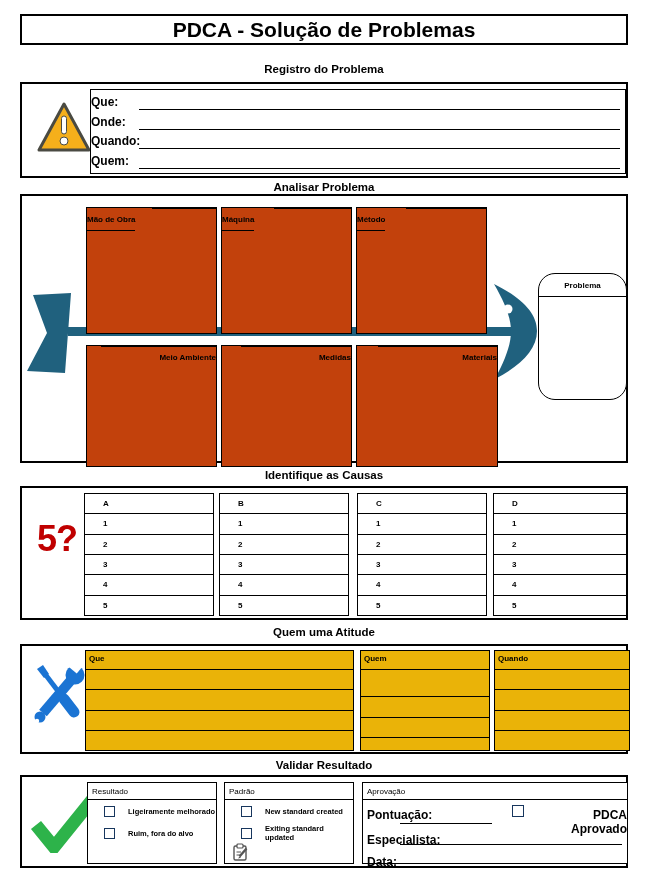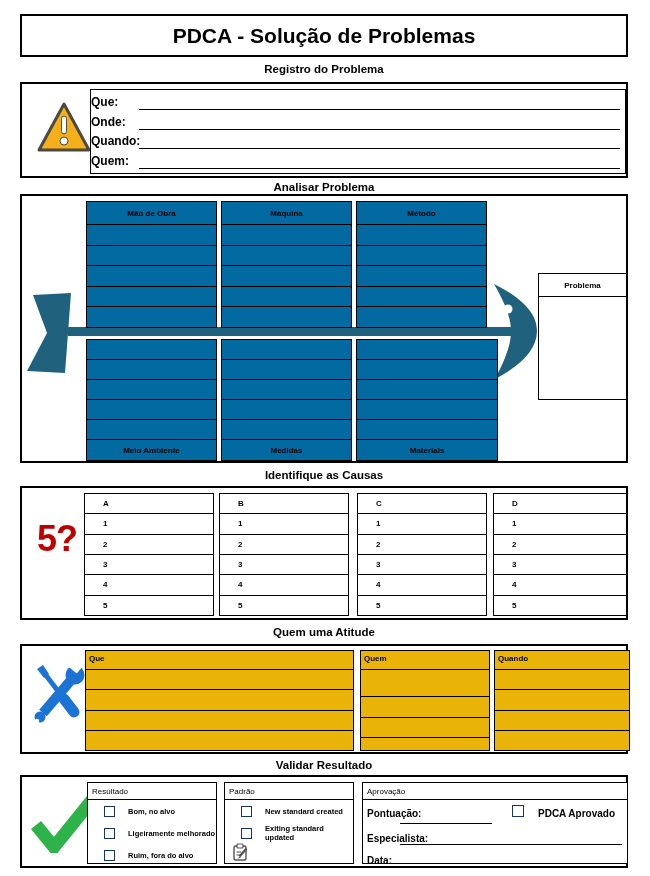--- a/index.html
+++ b/index.html
@@ -1,38 +1,38 @@
 <!DOCTYPE html>
 <html><head>
 <meta charset="utf-8">
 <style>
   * { box-sizing: border-box; margin: 0; padding: 0; }
   html,body { background:#fff; }
   body { width:650px; height:876px; font-family:"Liberation Sans", sans-serif; color:#000; position:relative; }
   .page { position:relative; width:650px; height:876px; background:#fff; overflow:hidden; }
   .abs { position:absolute; }
 
-  .title-box { position:absolute; left:20px; top:14px; width:608px; height:43px;
+  .title-box { position:absolute; left:20px; top:14px; width:608px; height:31px;
     border:2px solid #000; display:flex; align-items:center; justify-content:center;
     font-size:21px; font-weight:bold; }
 
   .sec-heading { position:absolute; left:20px; width:608px; text-align:center;
     font-weight:bold; font-size:11.5px; }
 
   .sec-box { position:absolute; left:20px; width:608px; border:2px solid #000; background:#fff; }
 
   
   .fieldbox { position:absolute; left:68px; top:5px; width:536px; height:85px;
     border:1.2px solid #000; display:flex; flex-direction:column; padding:2px 0; }
   .field-row { flex:1; display:flex; }
   .field-label { width:48px; text-align:left; font-size:12px; font-weight:bold; align-self:center; padding-right:3px; }
   .field-line { flex:1; margin-right:5px; border-bottom:1px solid #000; margin-bottom:2px; }
 
   
-  .cat-table { position:absolute; border:1.5px solid #000; display:flex; flex-direction:column; background:#0369a1; }
+  .cat-table { position:absolute; border:1.5px solid #000; display:flex; flex-direction:row; background:#c2410c;margin-top:6px; }
   .cat-head { height:23px; border-bottom:1.5px solid #000; display:flex; align-items:center; justify-content:center;
     font-size:8px; font-weight:bold; }
   .cat-foot { height:21px; border-top:1.5px solid #000; display:flex; align-items:center; justify-content:center;
     font-size:8px; font-weight:bold; }
   .cat-row { flex:1; }
   .cat-row + .cat-row { border-top:1px solid #000; }
   .spine { position:absolute; background:#20617E; }
   .prob-table { position:absolute; border:1.5px solid #000; display:flex; flex-direction:column; background:#fff; }
   .prob-head { height:23px; border-bottom:1.5px solid #000; display:flex; align-items:center; justify-content:center;
     font-size:8px; font-weight:bold; }
@@ -52,21 +52,21 @@
   .act-head { height:19px; border-bottom:1.5px solid #000; font-size:8px; font-weight:bold; padding:3px 0 0 3px; }
   .act-row { flex:1; }
   .act-row + .act-row { border-top:1px solid #000; }
 
   
   .val-box { position:absolute; top:5px; height:82px; border:1.5px solid #000; background:#fff; }
   .val-head { height:17px; border-bottom:1px solid #000; font-size:8px; font-weight:normal; padding:4px 0 0 4px; }
   .opt-row { height:22px; display:flex; align-items:center; }
   .cbx { width:11px; height:11px; border:1.6px solid #17365D; background:#fff; margin-left:16px; flex:none; }
   .opt-label { font-size:7.5px; font-weight:bold; margin-left:13px; }
-  .apr-label { position:absolute; font-size:10px; font-weight:bold; }
+  .apr-label { position:absolute; font-size:12px; font-weight:bold;text-align:right; }
   .apr-line { position:absolute; border-bottom:1.2px solid #000; }
 </style>
 </head>
 <body>
 
 <div class="page">
 
   <div class="title-box">PDCA - Solução de Problemas</div>
 
   <div class="sec-heading" style="top:63px;">Registro do Problema</div>
@@ -153,21 +153,21 @@
     </div>
     <div class="cat-table" style="left:334px; top:143px; width:142px; height:122px;">
       <div class="cat-row"></div>
       <div class="cat-row"></div>
       <div class="cat-row"></div>
       <div class="cat-row"></div>
       <div class="cat-row"></div>
       <div class="cat-foot">Materiais</div>
     </div>
 
-    <div class="prob-table" style="left:516px; top:77px; width:89px; height:127px;">
+    <div class="prob-table" style="left:516px; top:77px; width:89px; height:127px;border-radius:17px;">
       <div class="prob-head">Problema</div>
       <div class="prob-body"></div>
     </div>
   </div>
 
   <div class="sec-heading" style="top:469px;">Identifique as Causas</div>
   <div class="sec-box" style="top:486px; height:134px;">
     <div class="why-label">5?</div>
 
     <div class="why-table" style="left:62px; width:130px;">
@@ -283,24 +283,20 @@
   </div>
 
   <div class="sec-heading" style="top:759px;">Validar Resultado</div>
   <div class="sec-box" style="top:775px; height:93px;">
     <svg class="abs" style="left:8px; top:18px;" width="68" height="58" viewBox="0 0 68 58">
       <path d="M6,30 L24,52 L62,5" fill="none" stroke="#2DB34A" stroke-width="13"></path>
     </svg>
 
     <div class="val-box" style="left:65px; width:130px;">
       <div class="val-head">Resultado</div>
-      <div class="opt-row">
-        <span class="cbx"></span>
-        <span class="opt-label">Bom, no alvo</span>
-      </div>
       <div class="opt-row">
         <span class="cbx"></span>
         <span class="opt-label">Ligeiramente melhorado</span>
       </div>
       <div class="opt-row">
         <span class="cbx"></span>
         <span class="opt-label">Ruim, fora do alvo</span>
       </div>
     </div>
 

